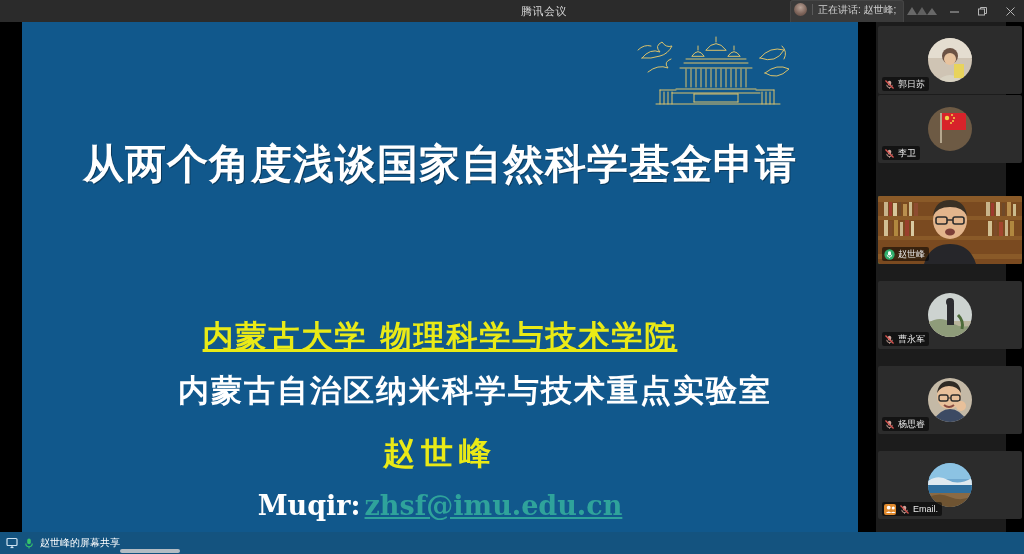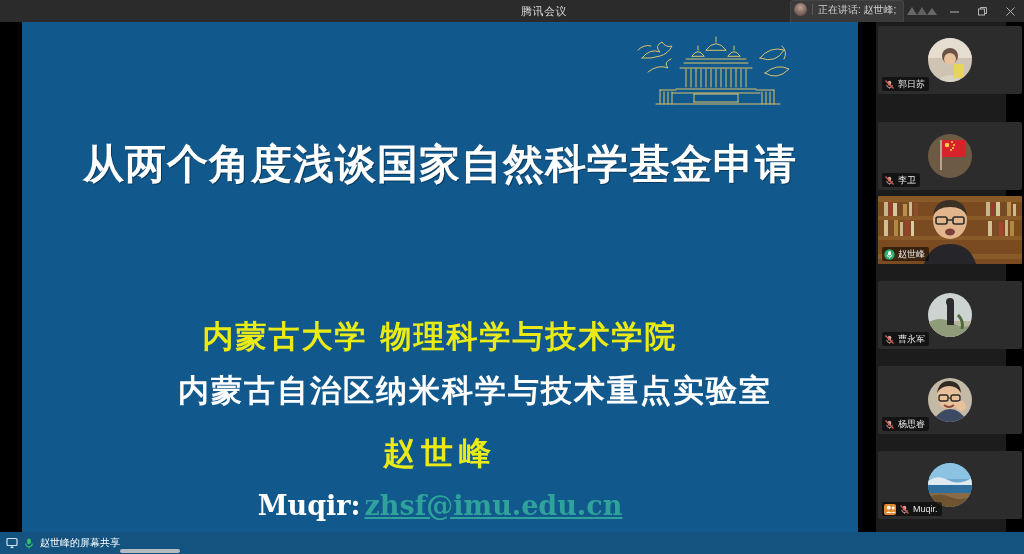--- a/index.html
+++ b/index.html
@@ -56,21 +56,21 @@
 
   .slide-title{
     position:absolute;left:0;top:115px;width:836px;text-align:center;
     font-family:"DejaVu Sans","Liberation Sans",sans-serif;
     font-size:41px;font-weight:bold;color:#ffffff;letter-spacing:1px;
     text-shadow:1px 1px 0 rgba(0,0,0,.35);
   }
   .slide-org1{
     position:absolute;left:0;top:294px;width:836px;text-align:center;
     font-family:"DejaVu Serif","Liberation Serif",serif;
-    font-size:31px;font-weight:bold;color:#eaea16;letter-spacing:2px;
+    font-size:31px;font-weight:bold;color:#eaea16;letter-spacing:2px;text-decoration:underline;
   }
   .slide-org2{
     position:absolute;left:0;top:348px;width:836px;text-align:center;
     font-family:"DejaVu Serif","Liberation Serif",serif;
     font-size:31px;font-weight:bold;color:#ffffff;letter-spacing:2px;margin-left:35px;
   }
   .slide-name{
     position:absolute;left:0;top:410px;width:836px;text-align:center;
     font-family:"DejaVu Serif","Liberation Serif",serif;
     font-size:32px;font-weight:bold;color:#eaea16;letter-spacing:6px;
@@ -232,21 +232,21 @@
         <svg class="mic" viewBox="0 0 12 12">
           <rect x="4.2" y="1.8" width="3.6" height="5.4" rx="1.8" fill="#c9a59b"></rect>
           <path d="M3 6.4 a3 3 0 0 0 6 0" stroke="#c9a59b" stroke-width="1" fill="none"></path>
           <path d="M6 9.2 v1.4" stroke="#c9a59b" stroke-width="1"></path>
           <path d="M1.6 1.6 L10.4 10.4" stroke="#d9534f" stroke-width="1.4"></path>
         </svg>
         <span class="label">郭日苏</span>
       </div>
     </div>
 
-    <div class="tile" style="top:100px">
+    <div class="tile" style="top:73px">
       <div class="avatar">
         <svg viewBox="0 0 44 44" width="44" height="44">
           <rect width="44" height="44" fill="#6d5a44"></rect>
           <rect x="14" y="6" width="24" height="17" fill="#d8232a"></rect>
           <g fill="#f3d24b">
             <circle cx="19" cy="11" r="2.2"></circle>
             <circle cx="24" cy="8" r="1"></circle>
               <circle cx="26" cy="11" r="1"></circle>
             <circle cx="25" cy="14" r="1"></circle>
               <circle cx="23" cy="16" r="1"></circle>
@@ -387,21 +387,21 @@
             <circle cx="9" cy="4.4" r="1.7" fill="#ffffff"></circle>
             <path d="M6.4 10 q2.6 -3 5.2 0 z" fill="#ffffff"></path>
           </svg>
         </span>
         <svg class="mic" viewBox="0 0 12 12">
           <rect x="4.2" y="1.8" width="3.6" height="5.4" rx="1.8" fill="#c9a59b"></rect>
           <path d="M3 6.4 a3 3 0 0 0 6 0" stroke="#c9a59b" stroke-width="1" fill="none"></path>
           <path d="M6 9.2 v1.4" stroke="#c9a59b" stroke-width="1"></path>
           <path d="M1.6 1.6 L10.4 10.4" stroke="#d9534f" stroke-width="1.4"></path>
         </svg>
-        <span class="label">Muqir.</span>
+        <span class="label">Email.</span>
       </div>
     </div>
   </div>
 
   <div class="taskbar">
     <div class="taskbar-fill"></div>
     <div class="task-item">
       <svg width="12" height="12" viewBox="0 0 12 12">
         <rect x="1" y="1.5" width="10" height="7" rx="1" fill="none" stroke="#cfe3f2" stroke-width="1.2"></rect>
         <path d="M4.5 10.5 h3" stroke="#cfe3f2" stroke-width="1.2"></path>

